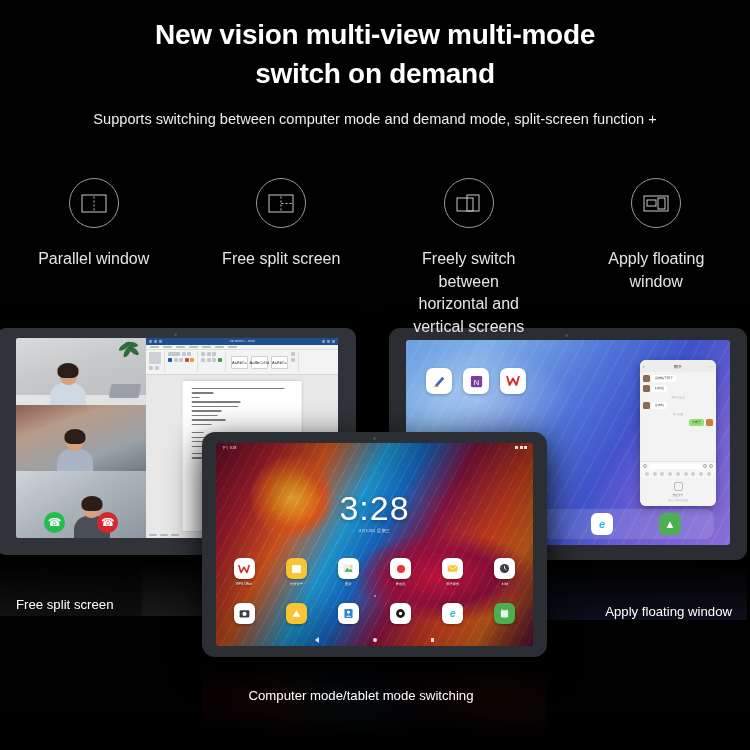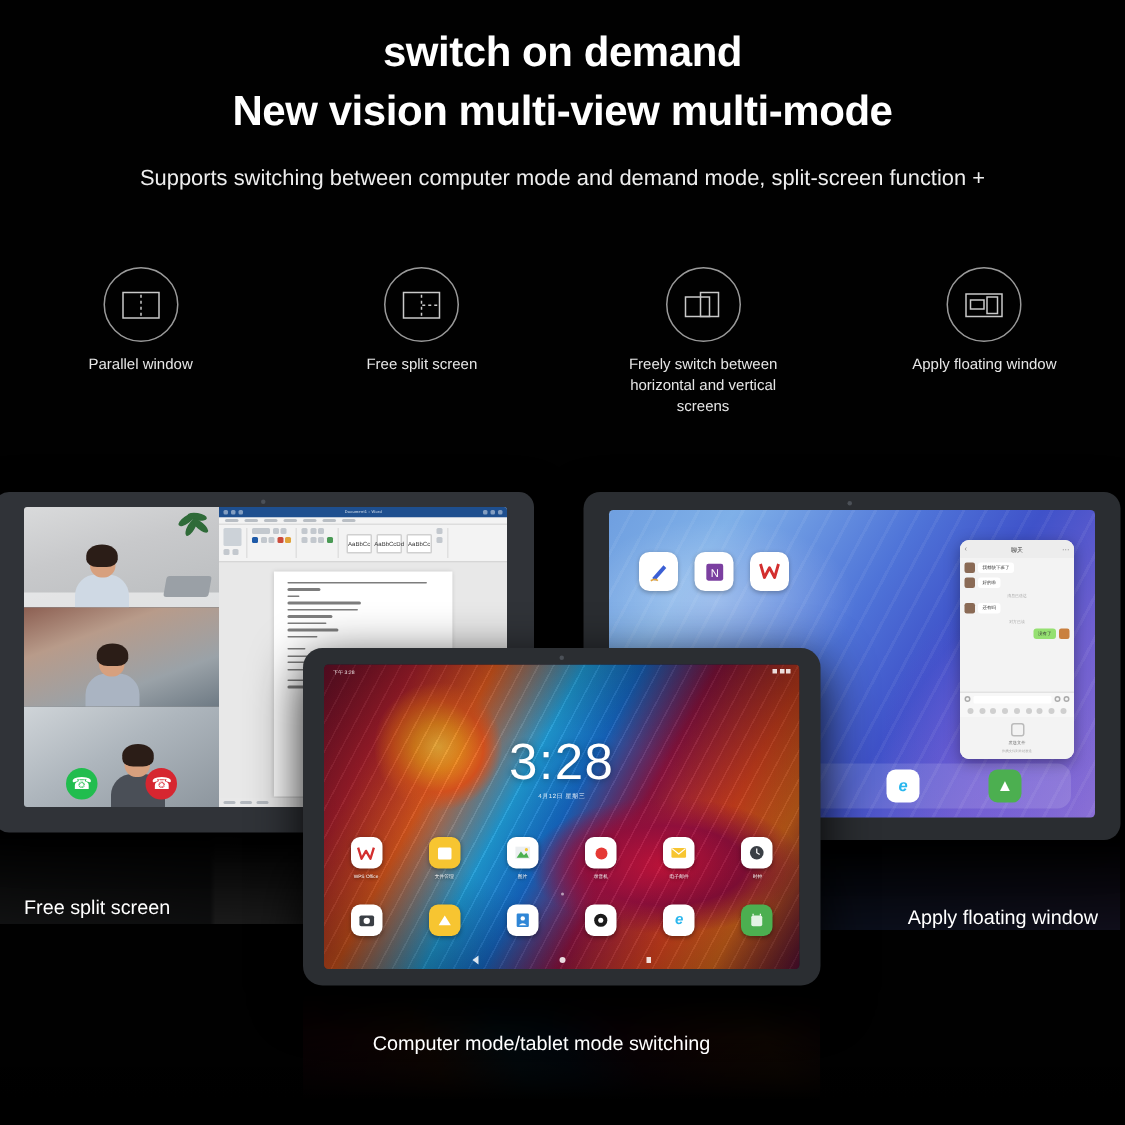--- a/index.html
+++ b/index.html
@@ -17,21 +17,21 @@
   .subtitle { margin-top:15px; font-size:14.6px; line-height:1.62; color:#eeeeee; font-weight:400; padding:0 18px; }
 
   
   .features { position:absolute; top:178px; left:0; width:750px; display:flex; z-index:20; }
   .feature { flex:1; display:flex; flex-direction:column; align-items:center; }
   .circ {
     width:50px; height:50px; border-radius:50%;
     border:1px solid #9a9a9a;
     display:flex; align-items:center; justify-content:center;
   }
-  .feature-label { margin-top:9px; font-size:10px; color:#e6e6e6; line-height:1.42; text-align:center; max-width:132px; }
+  .feature-label { margin-top:20px; font-size:16px; color:#e6e6e6; line-height:1.42; text-align:center; max-width:132px; }
 
   
   .devices { position:absolute; top:0; left:0; width:750px; height:750px; z-index:10; }
 
   
   .tablet { position:absolute; background:#2c2f33; border-radius:12px; box-shadow:0 6px 26px rgba(0,0,0,.85); }
   .tablet .screen { position:absolute; overflow:hidden; background:#000; }
   .cam { position:absolute; width:3px; height:3px; border-radius:50%; background:#4b5057; }
 
   
@@ -168,22 +168,22 @@
 
   .bottom-fade { position:absolute; left:0; bottom:0; width:750px; height:60px; background:linear-gradient(to bottom, rgba(0,0,0,0), #000 72%); z-index:28; pointer-events:none; }
 </style>
 </head>
 <body>
 
 <div class="page">
 
   <div class="header">
     <div class="title">
+      <div>New vision multi-view multi-mode</div>
       <div>switch on demand</div>
-      <div>New vision multi-view multi-mode</div>
     </div>
     <div class="subtitle">
       <div>Supports switching between computer mode and demand mode, split-screen function +</div>
     </div>
   </div>
 
   <div class="features">
 
     <div class="feature">
       <div class="circ">

